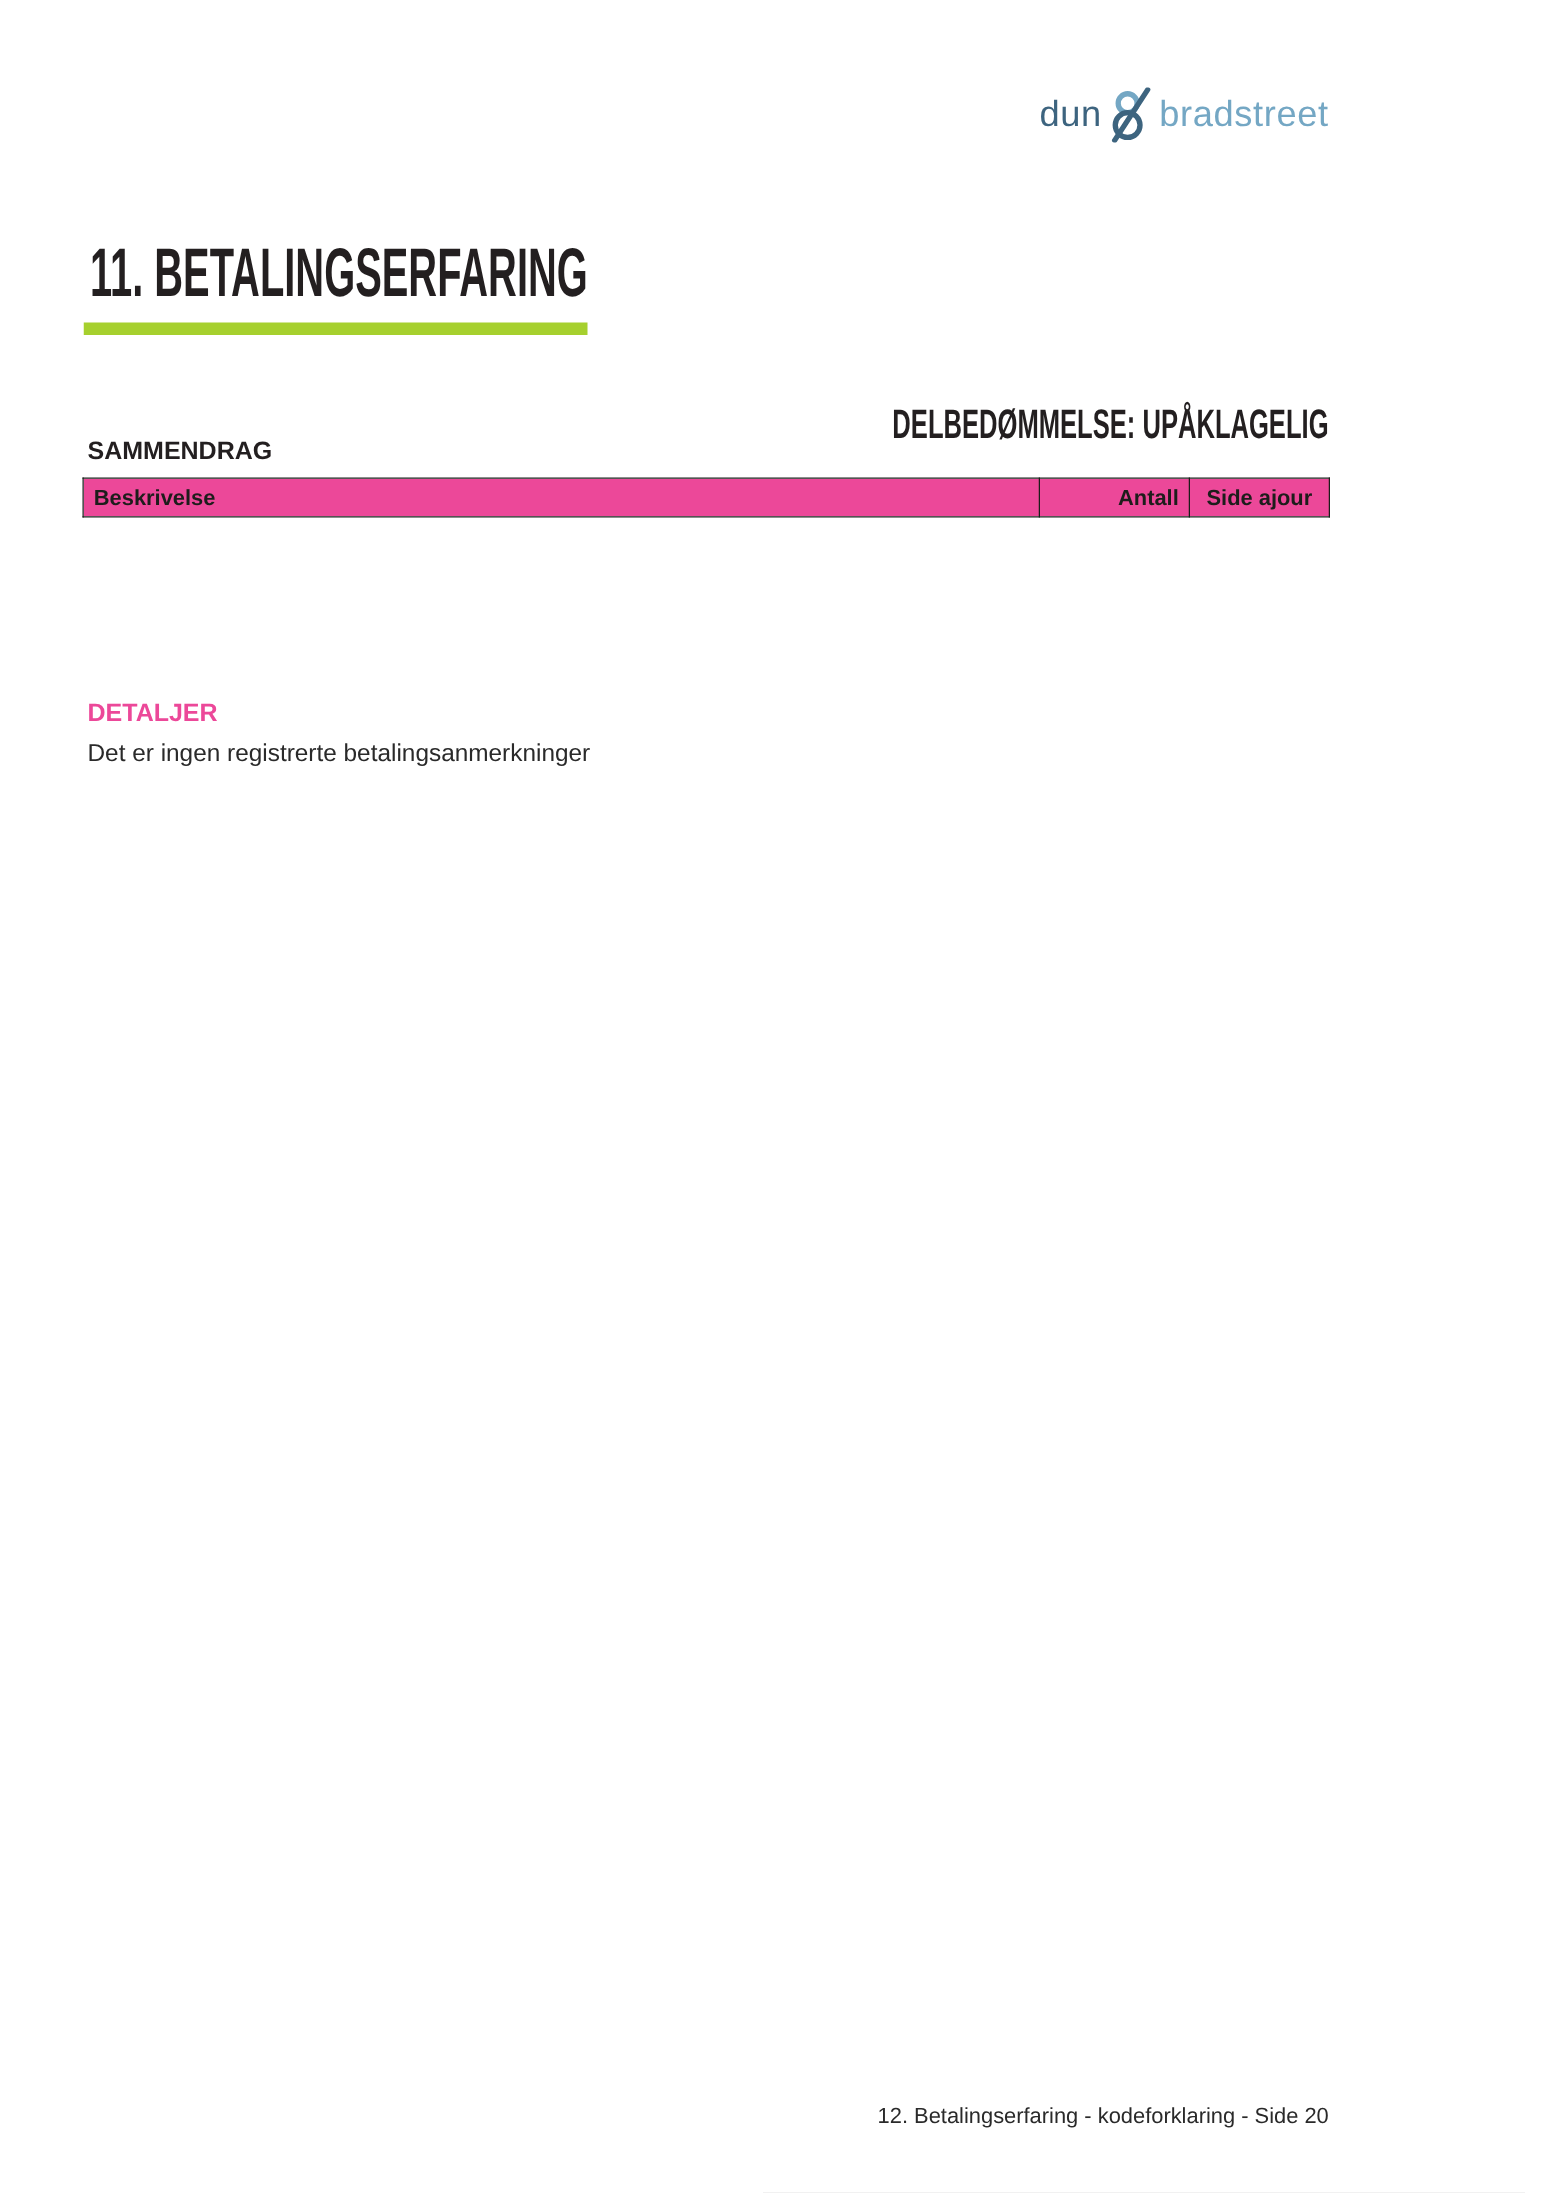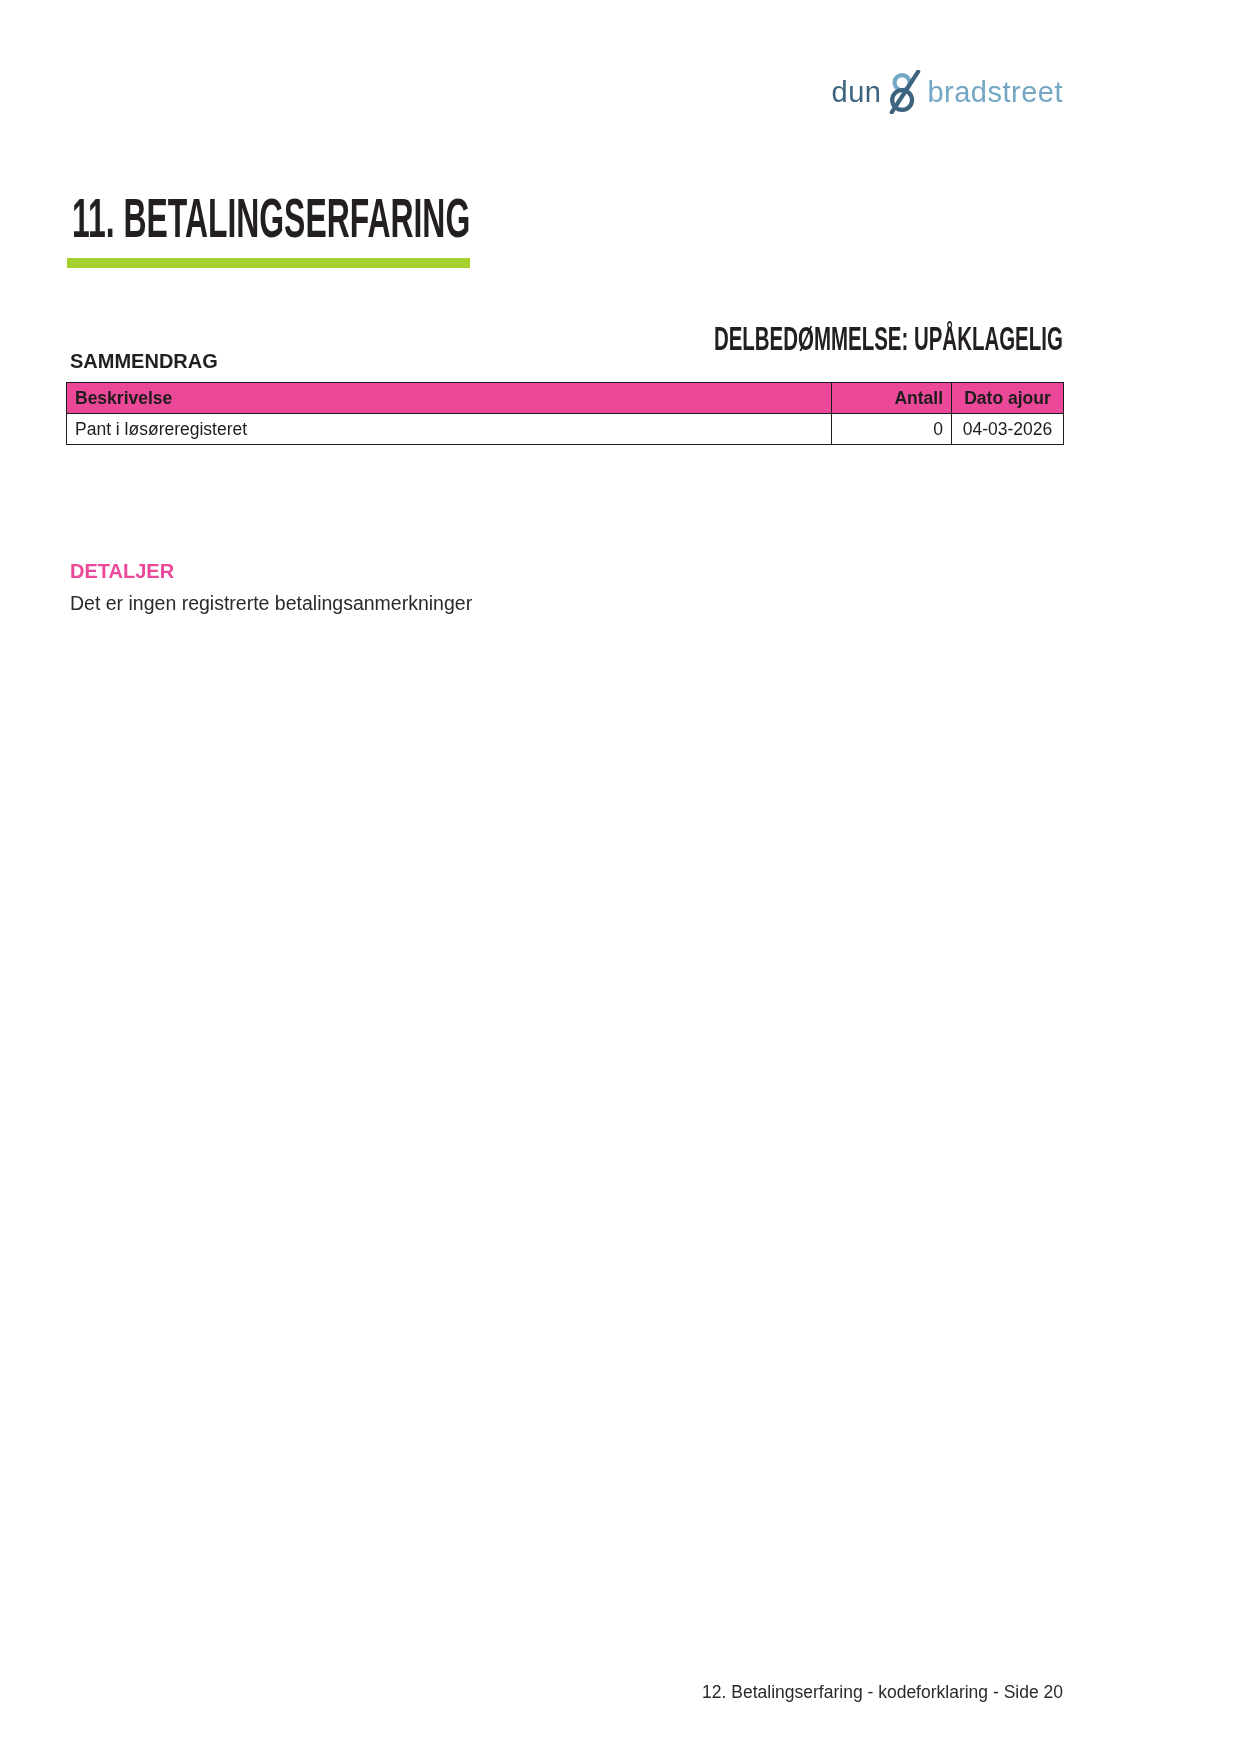--- a/index.html
+++ b/index.html
@@ -163,29 +163,24 @@
   <table class="summary-table">
     <colgroup>
       <col class="c-beskrivelse">
       <col class="c-antall">
       <col class="c-dato">
     </colgroup>
     <thead>
       <tr>
         <th class="h-beskrivelse">Beskrivelse</th>
         <th class="h-antall">Antall</th>
-        <th class="h-dato">Dato ajour</th>
+        <th class="h-dato">Side ajour</th>
       </tr>
     </thead>
     <tbody>
-      <tr>
-        <td class="v-beskrivelse">Pant i løsøreregisteret</td>
-        <td class="v-antall">0</td>
-        <td class="v-dato">04-03-2026</td>
-      </tr>
     </tbody>
   </table>
 
   <div class="details-heading">DETALJER</div>
   <div class="details-text">Det er ingen registrerte betalingsanmerkninger</div>
 
   <div class="page-footer">12. Betalingserfaring - kodeforklaring - Side 20</div>
 
 </div>
 

